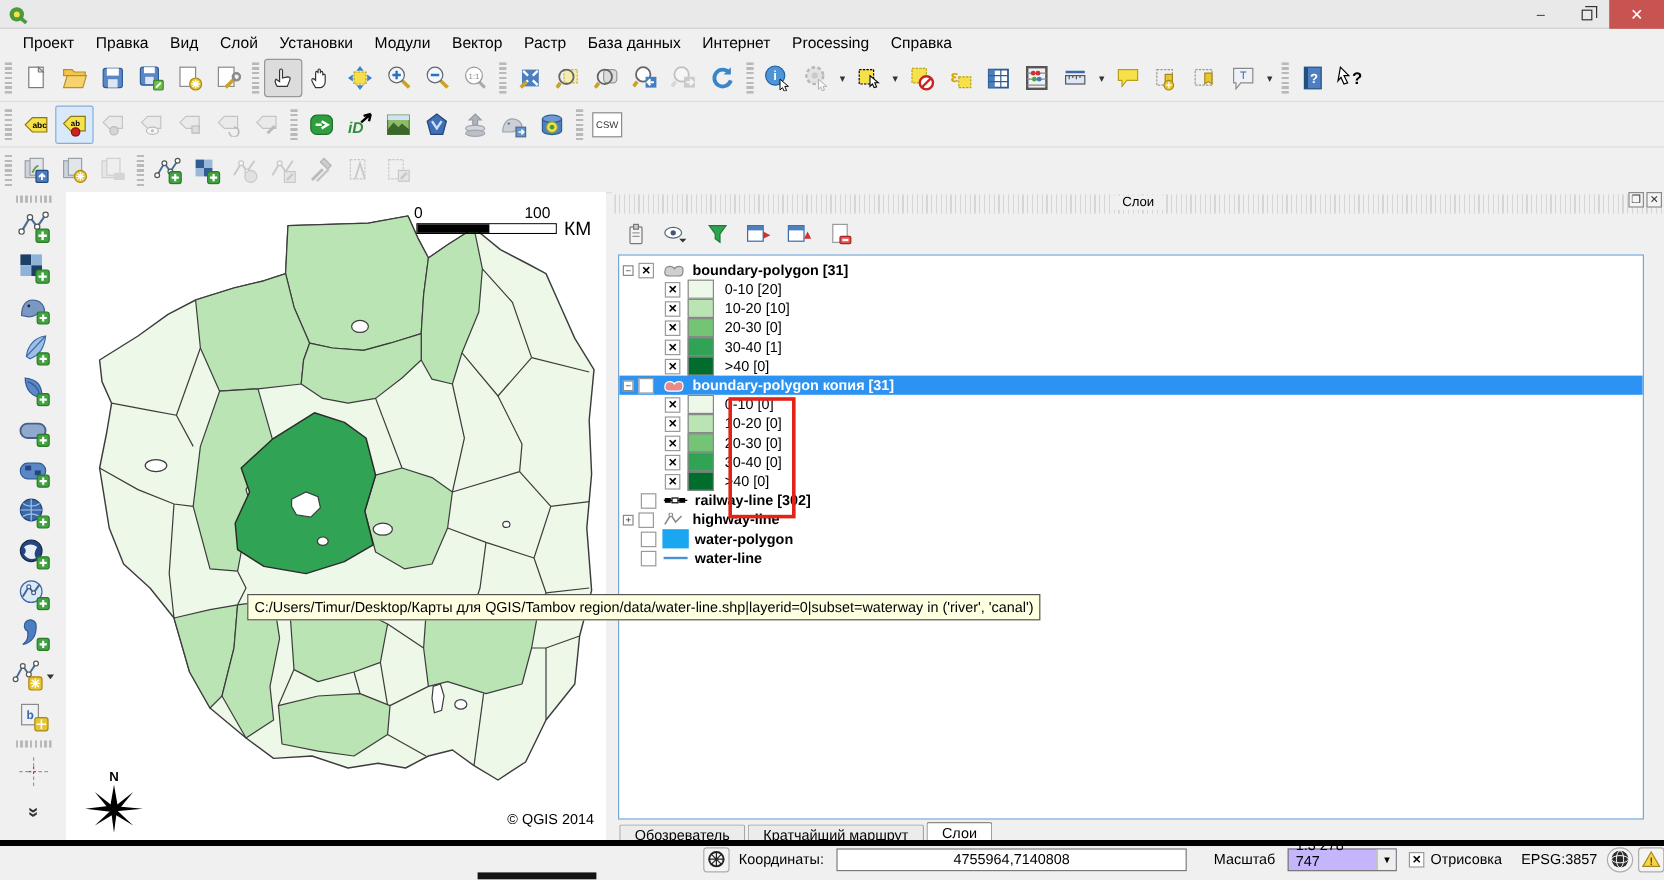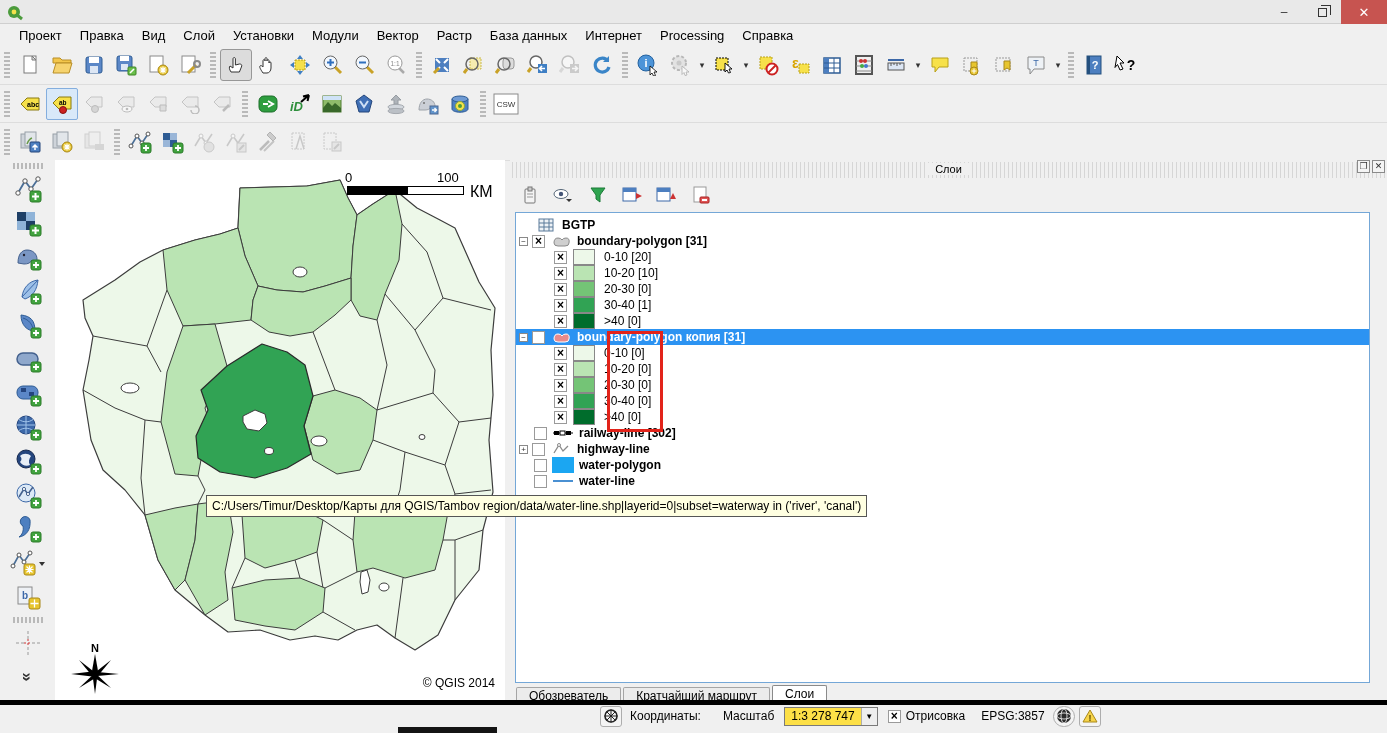--- a/index.html
+++ b/index.html
@@ -79,21 +79,21 @@
   .dtab.active { background:#fff; height:17px; border-color:#8a8a8a; }
 
   
   .tooltip { position:absolute; left:206px; top:495px; height:22px; background:#ffffe1; border:1px solid #565656; font-size:12px; line-height:20px; padding:0 5px; z-index:40; }
   .red-rect { position:absolute; left:607px; top:331px; width:56px; height:101px; border:3px solid #e2231a; z-index:50; }
 
   
   .statusbar { position:absolute; left:0; top:700px; width:100%; height:27px; background:#f0f0f0; border-top:5px solid #000000; display:flex; align-items:center; font-size:12px; }
   .sb-btn { width:22px; height:21px; border:1px solid #adadad; border-radius:3px; background:#f4f4f4; display:flex; align-items:center; justify-content:center; flex:none; }
   .coords-input { width:300px; height:19px; border:1px solid #7a7a7a; text-align:center; font-size:12px; font-family:"Liberation Sans",sans-serif; }
-  .scale-combo { height:19px; border:1px solid #7a7a7a; background:#fde047; display:flex; align-items:center; }
+  .scale-combo { height:19px; border:1px solid #7a7a7a; background:#c4b5fd; display:flex; align-items:flex-end; }
   .scale-combo .val { padding:0 6px; font-size:12px; }
   .scale-combo .dd { width:16px; height:100%; border-left:1px solid #adadad; background:#eee; font-size:8px; display:flex; align-items:center; justify-content:center; }
   .taskbar-sliver { position:absolute; left:398px; top:727px; width:99px; height:6px; background:#141414; }
 </style>
 </head>
 <body>
 
 <div class="titlebar">
   <span class="app-icon">
     <svg width="18" height="18" viewBox="0 0 18 18">
@@ -809,30 +809,20 @@
         <svg width="20" height="20">
           <rect x="4" y="2" width="12" height="15" fill="#fff" stroke="#999"></rect>
           <rect x="10" y="12" width="9" height="6" rx="1" fill="#e05555" stroke="#a22"></rect>
           <rect x="12" y="14" width="5" height="2" fill="#fff"></rect>
         </svg>
       </div>
   </div>
 
   <div class="tree-box">
 
-    <div class="trow">
-      <span class="indent1"></span>
-      <span class="lyr-icon">
-          <svg width="16" height="14">
-            <rect x="1" y="1" width="14" height="12" fill="#eef2f6" stroke="#5a7a9a"></rect>
-            <path d="M1 5 h14 M1 9 h14 M6 1 v12 M11 1 v12" stroke="#5a7a9a"></path>
-          </svg>
-        </span>
-      <span class="lab">BGTP</span>
-    </div>
 
     <div class="trow">
       <span class="expander">−</span>
       <span class="cbx">×</span>
       <span class="lyr-icon">
           <svg width="18" height="12">
             <path d="M2 8 q0-5 4-5 q3 0 4 2 q1-2 4-2 q4 0 3 5 q0 3-4 3 h-7 q-4 0-4-3z" fill="#cfcfcf" stroke="#8a8a8a"></path>
           </svg>
         </span>
       <span class="lab">boundary-polygon [31]</span>
@@ -964,20 +954,21 @@
 
 <div class="statusbar">
   <div style="width:600px"></div>
   <div class="sb-btn">
       <svg width="16" height="16">
         <circle cx="8" cy="8" r="6" fill="none" stroke="#222" stroke-width="1.6"></circle>
         <path d="M8 1.5 v13 M1.5 8 h13 M3.5 3.5 l9 9 M12.5 3.5 l-9 9" stroke="#222"></path>
       </svg>
     </div>
   <span style="margin-left:8px">Координаты:</span>
+  <input class="coords-input" style="margin-left: 10px;" type="text" value="4755964,7140808">
   <span style="margin-left:22px">Масштаб</span>
   <div class="scale-combo" style="margin-left:10px">
     <span class="val">1:3 278 747</span>
     <span class="dd">▼</span>
   </div>
   <span class="cbx" style="margin-left:10px">×</span>
   <span style="margin-left:5px">Отрисовка</span>
   <span style="margin-left:16px">EPSG:3857</span>
   <div class="sb-btn" style="margin-left:8px;border-radius:11px">
       <svg width="16" height="16">

